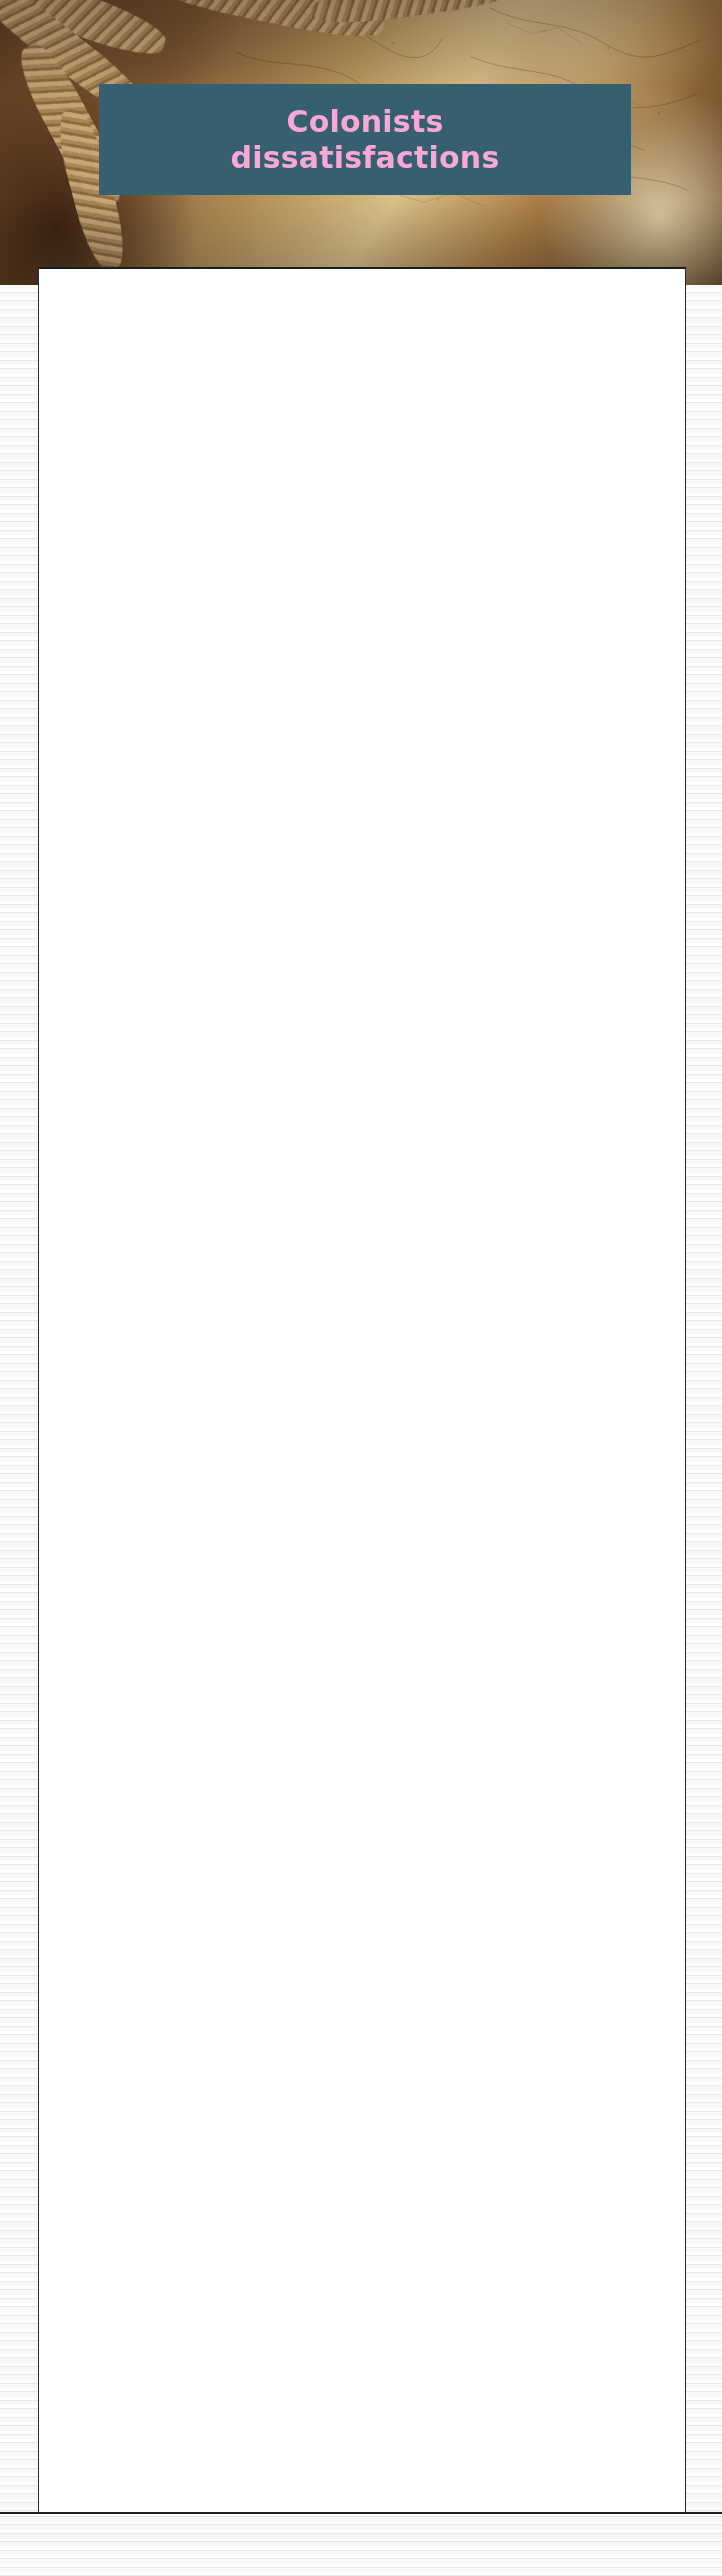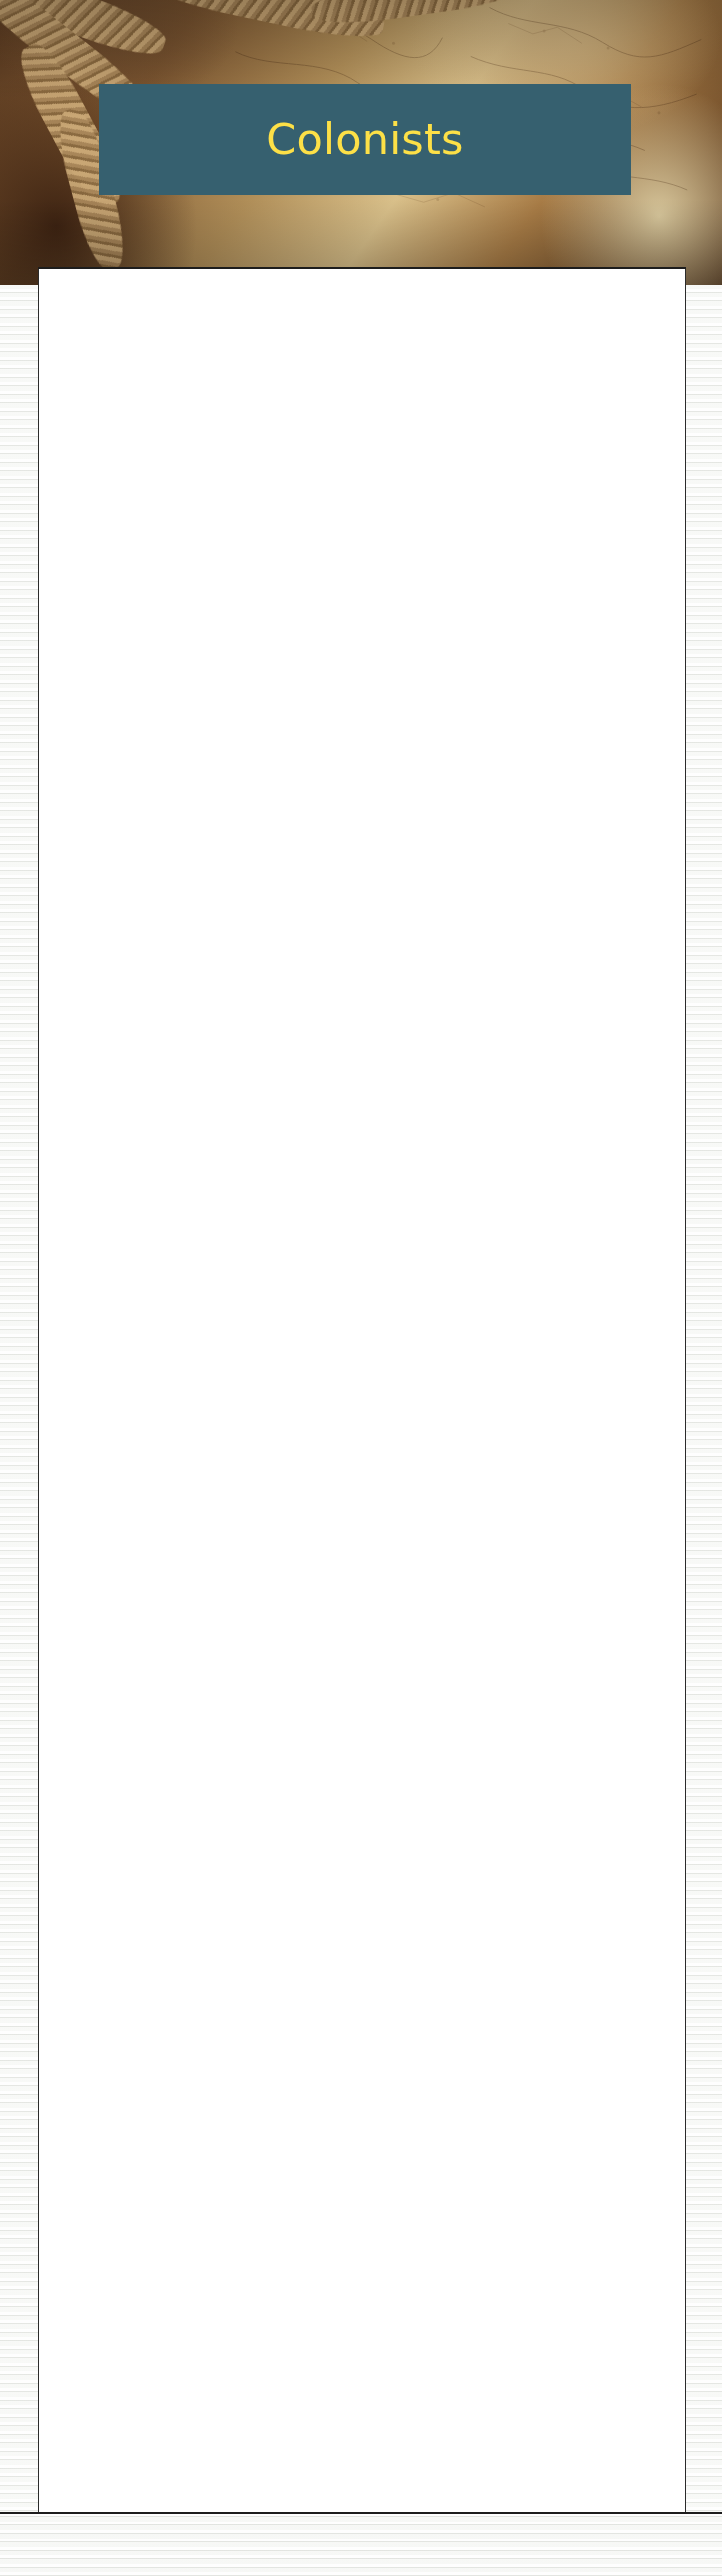--- a/index.html
+++ b/index.html
@@ -64,23 +64,23 @@
     background: linear-gradient(to bottom, rgba(0,0,0,.22), rgba(0,0,0,0) 35%, rgba(0,0,0,0) 70%, rgba(0,0,0,.25));
   }
   #title-band {
     position:absolute; left:99px; top:84px; width:532px; height:111px;
     background:#36606f;
     display:flex; align-items:center; justify-content:center;
     text-align:center;
     z-index:5;
   }
   #title-text {
-    color:#fde047;
-    font-size:43px;
-    font-weight:normal;
+    color:#f9a8d4;
+    font-size:30px;
+    font-weight:bold;
     line-height:1.18;
     letter-spacing:0.2px;
     font-family:"DejaVu Sans", sans-serif;
     padding:0 11.3px;
   }
 
   
   #sheet {
     position:absolute; left:38px; top:268px; width:648px; height:2245px;
     background:#fff;
@@ -258,20 +258,21 @@
   <div class="rope" style="left:-19px; top:104px; width:179px; height:43px; transform:rotate(62deg);"></div>
   <div class="rope" style="left:9.4px; top:169px; width:165px; height:40px; transform:rotate(75deg);"></div>
   <div class="rope" style="left:141px; top:-17px; width:245px; height:38px; transform:rotate(12deg);"></div>
   <div class="rope" style="left:311px; top:-21px; width:216px; height:36px; transform:rotate(-8deg);"></div>
 
   <div id="hero-vignette"></div>
 
   <div id="title-band">
     <div id="title-text">
       <span>Colonists</span><br>
+      <span>dissatisfactions</span>
     </div>
   </div>
 </div>
 
 <div id="sheet"></div>
 <div id="sheet-top-rule"></div>
 
 <div id="ws-instructions">To mark a word click its first letter then click its last.</div>
 
 <div id="ws-wrap">

